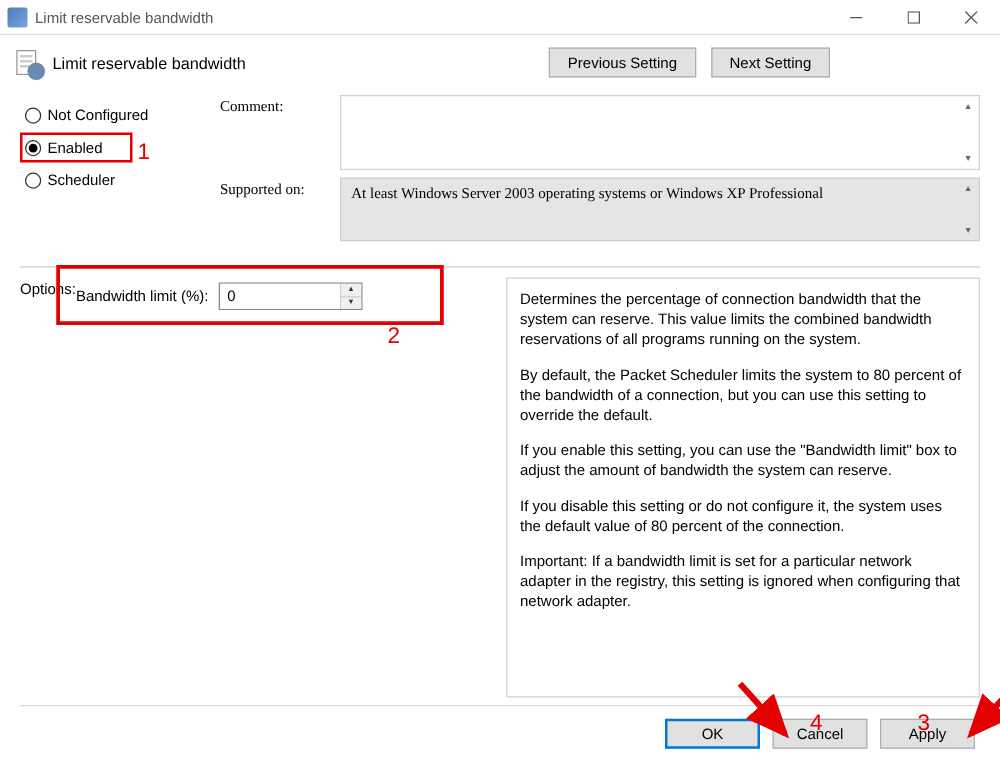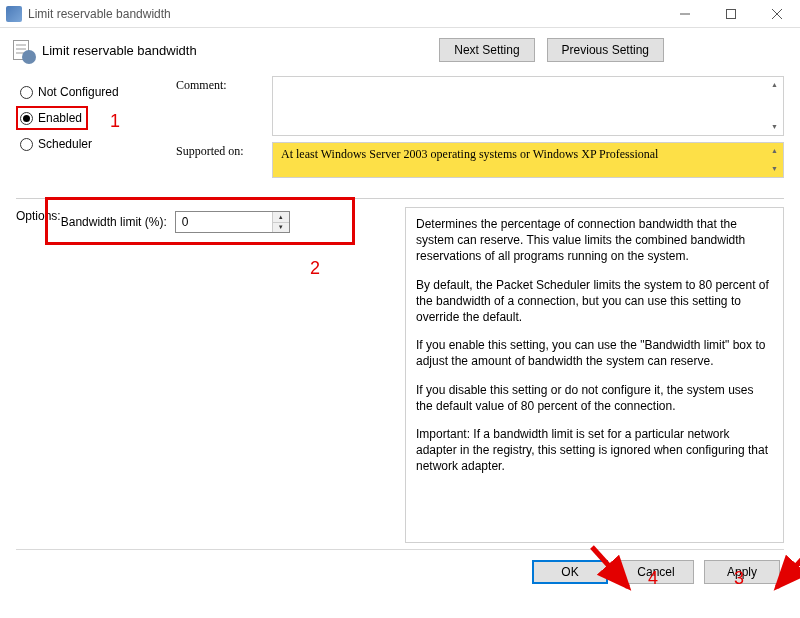--- a/index.html
+++ b/index.html
@@ -75,39 +75,39 @@
     
     .config-row { display: flex; padding: 0 16px 8px 16px; }
     .state-col { width: 160px; padding-top: 4px; text-align: center; }
     .radio-row {
       display: flex; align-items: center; gap: 5px;
       padding: 5px 4px; margin-bottom: 2px;
     }
     .radio-row.highlight-box {
       border: 2px solid #e30000;
       padding: 3px 2px;
-      width: 72px;
+      width: 90px;
     }
     .radio {
       width: 13px; height: 13px; border: 1px solid #333; border-radius: 50%;
       display:inline-flex; align-items:center; justify-content:center;
       background:#fff;
     }
     .radio.selected::after {
       content:""; width:7px; height:7px; background:#000; border-radius:50%;
     }
     .right-fields { flex: 1; }
     .field-row { display:flex; gap: 10px; margin-bottom: 6px; font-family: Liberation Serif, serif; }
     .field-label { width: 86px; text-align: left; padding-top: 2px; }
     .comment-box {
       flex:1; height: 60px; border: 1px solid #d0d0d0; background:#fff;
       position: relative;
     }
     .supported-box {
-      flex:1; height: 36px; border: 1px solid #d0d0d0; background:#fde047;
+      flex:1; height: 51px; border: 1px solid #d0d0d0; background:#e5e5e5;
       padding: 4px 8px; color:#000;
       position: relative;
     }
     .tiny-scroll-up, .tiny-scroll-down {
       position:absolute; right:1px; width:15px; height:14px;
       display:flex; align-items:center; justify-content:center;
       color:#666; font-size:7px;
     }
     .tiny-scroll-up { top:1px; }
     .tiny-scroll-down { bottom:1px; }
@@ -185,22 +185,22 @@
   </div>
 </div>
 
 <div class="header">
   <div class="header-icon">
     <div class="page"></div>
       <div class="gear"></div>
   </div>
   <div class="header-title">Limit reservable bandwidth</div>
   <div class="nav-buttons">
+    <button class="btn">Previous Setting</button>
     <button class="btn">Next Setting</button>
-    <button class="btn">Previous Setting</button>
   </div>
 </div>
 
 <div class="config-row">
   <div class="state-col">
     <div class="radio-row">
       <span class="radio"></span>
       <span>Not Configured</span>
     </div>
     <div class="radio-row highlight-box">

